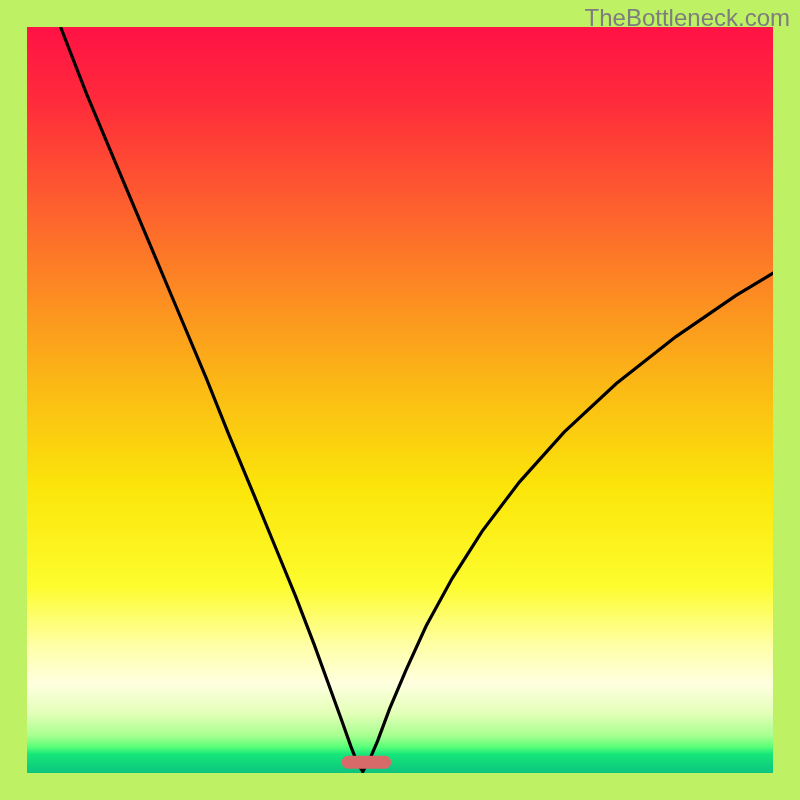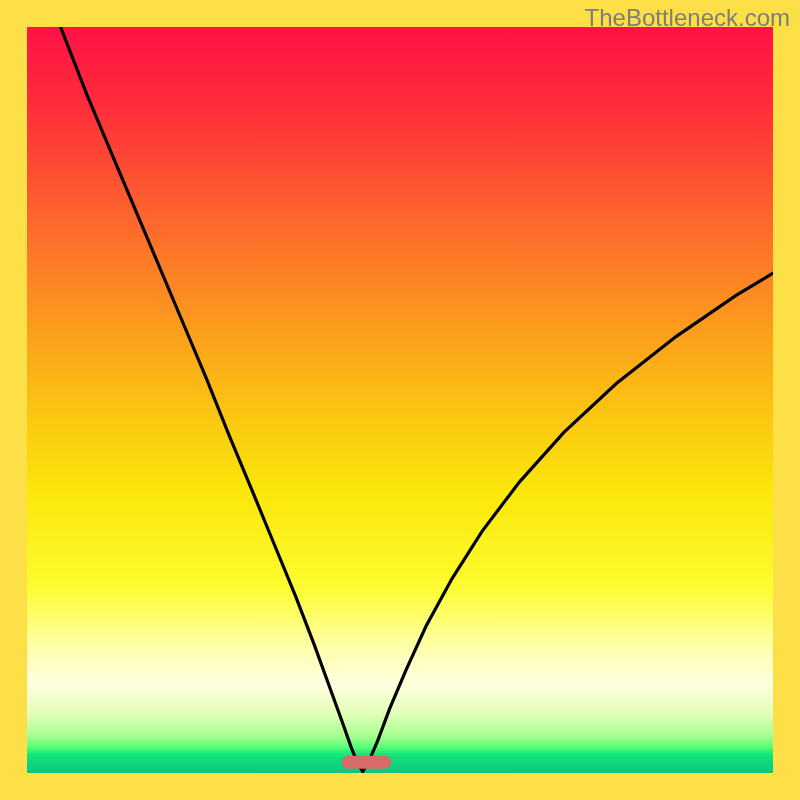--- a/index.html
+++ b/index.html
@@ -1,16 +1,16 @@
 <!DOCTYPE html>
 <html><head>
 <meta charset="utf-8">
 <style>
   html,body{margin:0;padding:0;width:800px;height:800px;overflow:hidden;font-family:Arial,Helvetica,sans-serif;}
-  .frame{position:absolute;inset:0;background:#fde047;}
+  .frame{position:absolute;inset:0;background:#bef264;}
   .plot{position:absolute;left:27px;top:27px;width:746px;height:746px;}
   .watermark{position:absolute;top:4px;right:10px;color:#7d7d7d;font-size:24px;font-weight:400;letter-spacing:0;}
 </style>
 </head>
 <body>
 
 <div class="frame">
   <div class="watermark">TheBottleneck.com</div>
   <div class="plot">
     <svg id="svg" width="746" height="746" viewBox="0 0 746 746">

